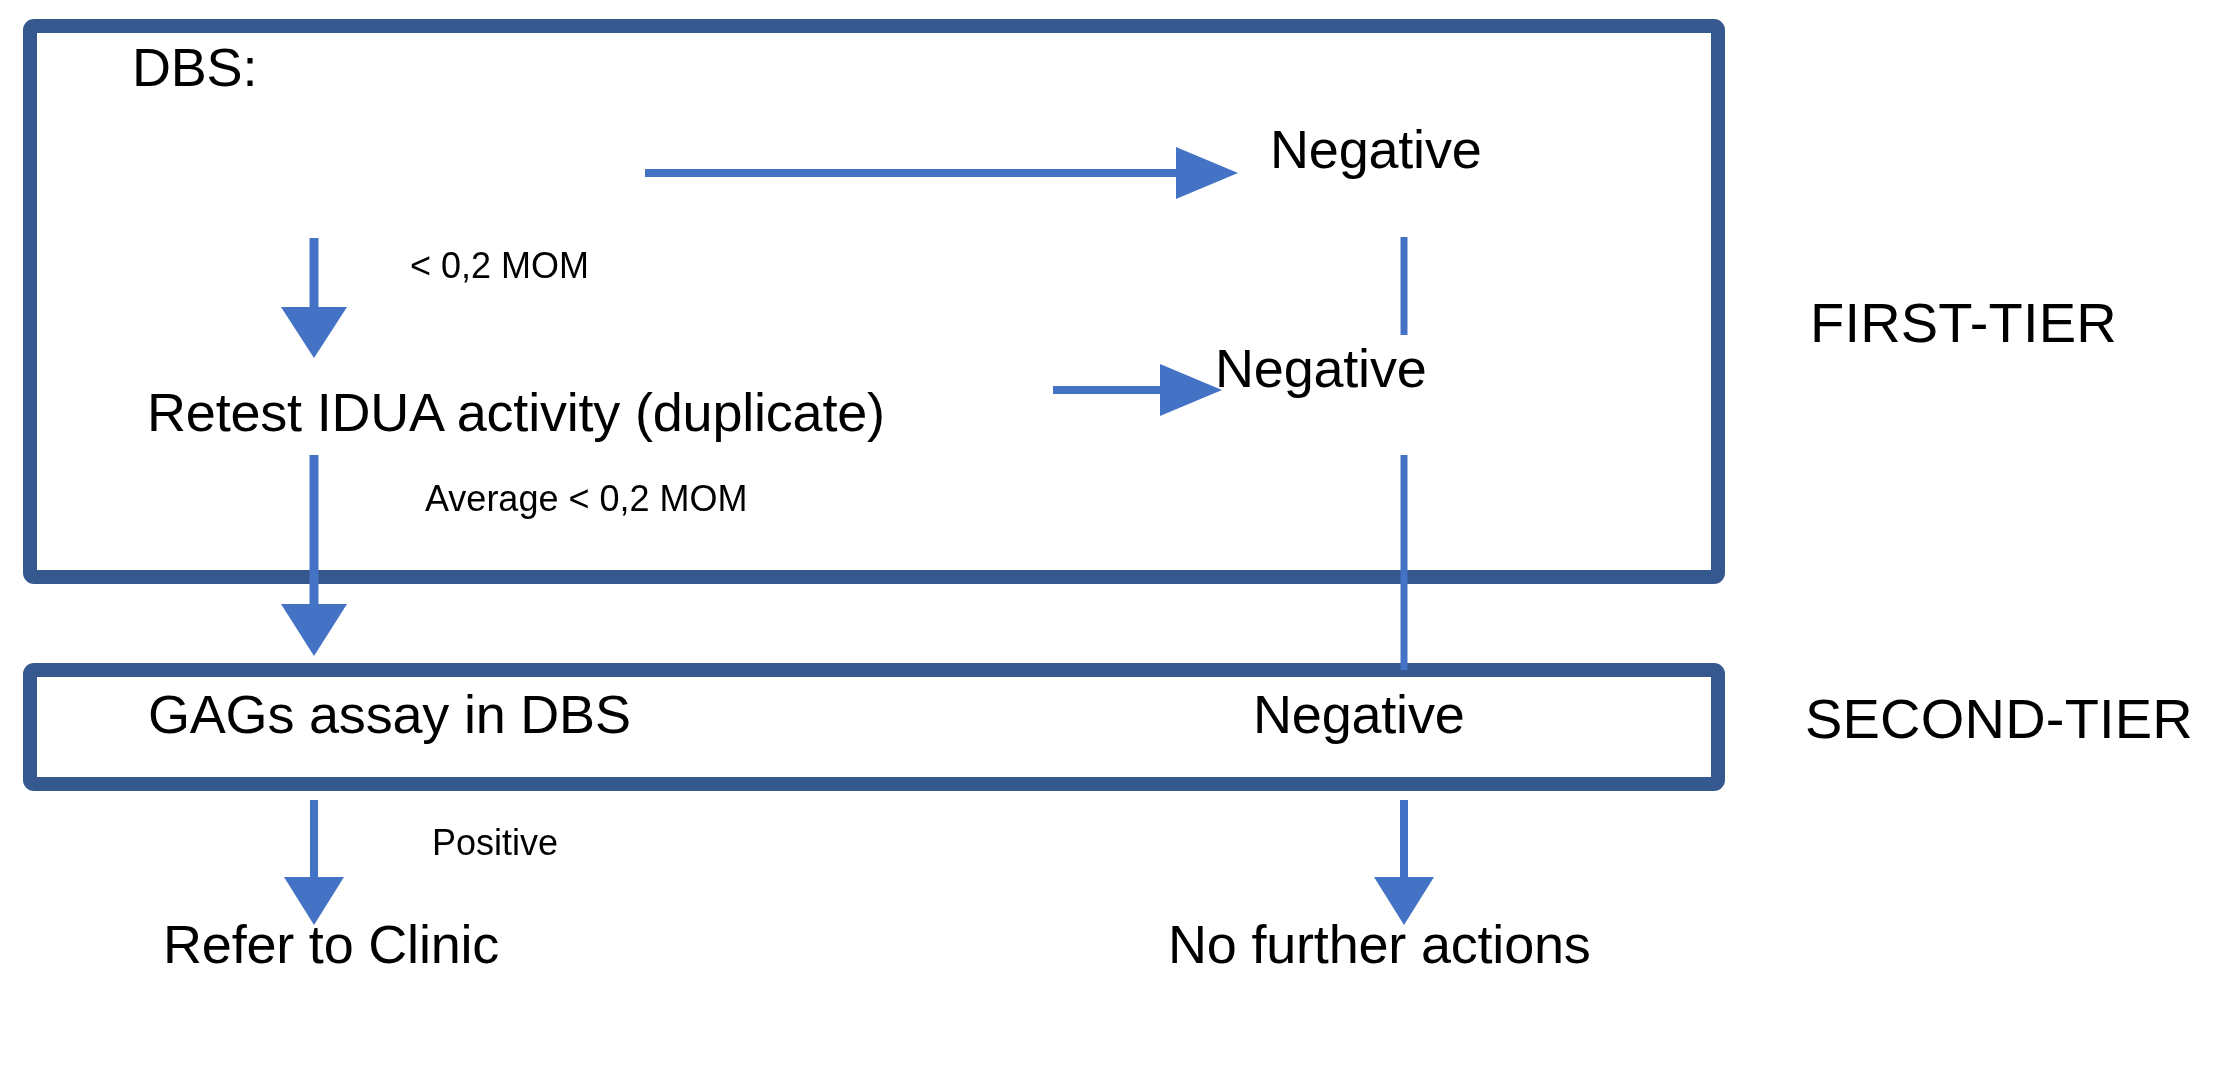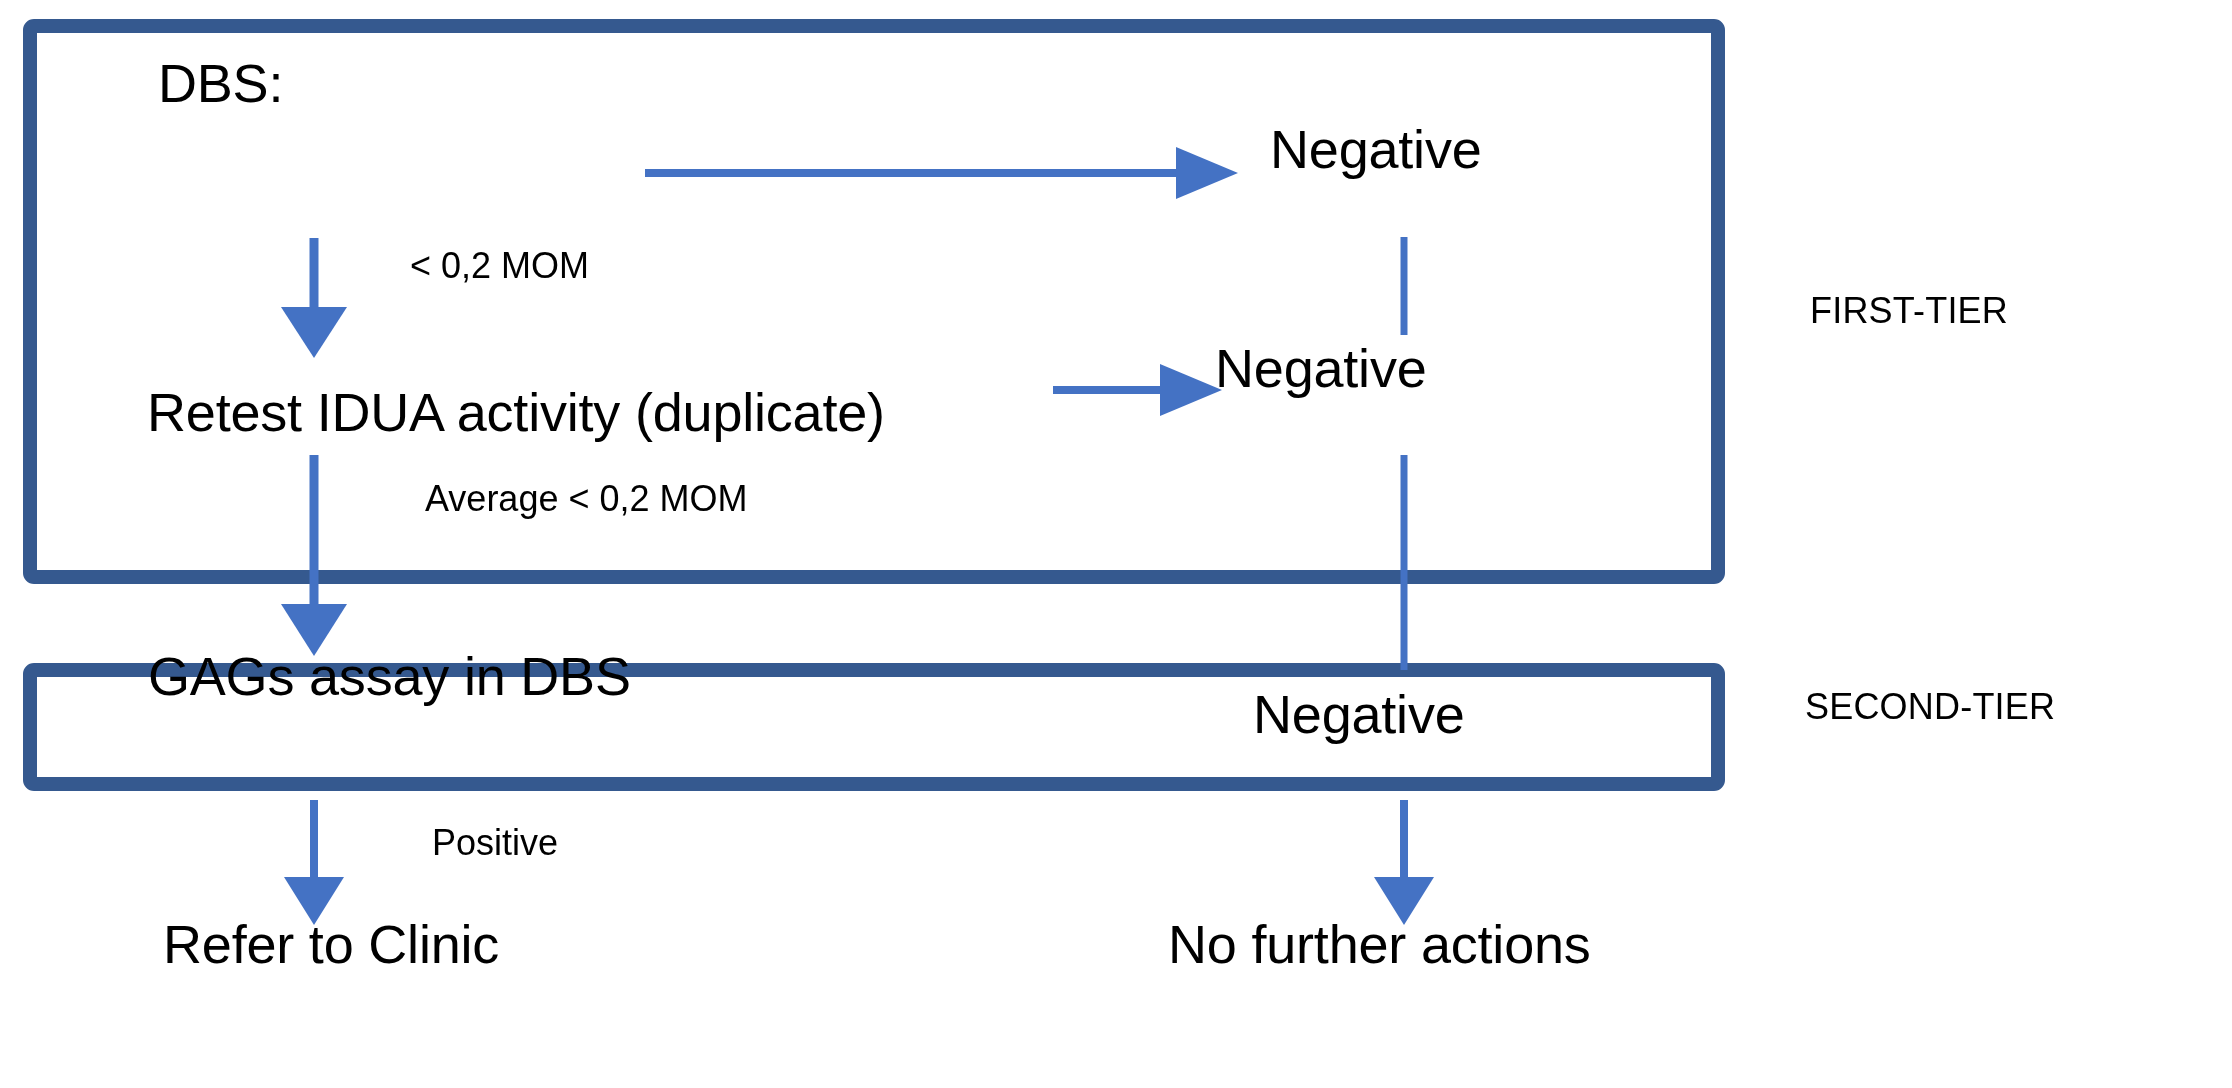--- a/index.html
+++ b/index.html
@@ -32,40 +32,40 @@
     font-family: "Liberation Sans", sans-serif;
     font-size: 54px;
     line-height: 1.18;
     white-space: nowrap;
     letter-spacing: -0.2px;
   }
   .tier-text {
     position: absolute;
     color: #000000;
     font-family: "Liberation Sans", sans-serif;
-    font-size: 36px;
+    font-size: 56px;
     white-space: nowrap;
     letter-spacing: 0.2px;
   }
   .edge-label {
     position: absolute;
     color: #000000;
     font-family: "Liberation Sans", sans-serif;
     font-size: 36px;
     white-space: nowrap;
   }
   
-  #t-dbs            { left: 132px; top: 52px; margin-left: 26px; }
+  #t-dbs            { left: 132px; top: 36px; }
   #t-idua           { left: 132px; top: 118px; }
   #t-neg1           { left: 1270px; top: 118px; }
   #t-lbl-mom1       { left: 410px; top: 245px; }
   #t-retest         { left: 147px; top: 337px; margin-top: 44px; }
   #t-neg2           { left: 1215px; top: 337px; }
   #t-lbl-mom2       { left: 425px; top: 478px; }
-  #t-gags           { left: 148px; top: 645px; text-align: right; }
+  #t-gags           { left: 148px; top: 683px; text-align: right; }
   #t-neg3           { left: 1253px; top: 683px; }
   #t-lbl-positive   { left: 432px; top: 822px; }
   #t-refer          { left: 125px; top: 913px; margin-left: 38px; }
   #t-nofurther      { left: 1168px; top: 913px; }
   #t-first-tier     { left: 1810px; top: 290px; }
   #t-second-tier    { left: 1805px; top: 686px; }
 </style>
 </head>
 <body>
 

